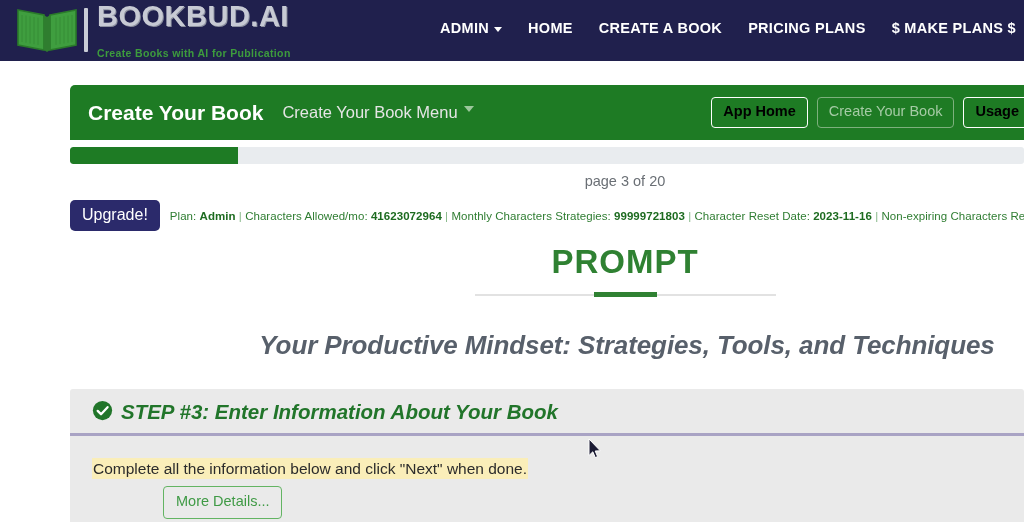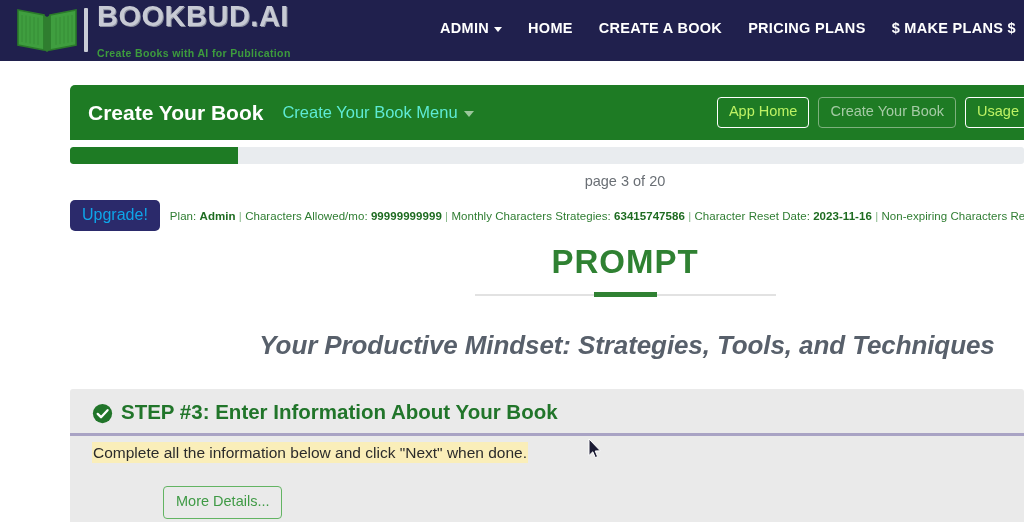--- a/index.html
+++ b/index.html
@@ -71,43 +71,43 @@
     display: flex; align-items: center;
   }
   .appbar-title {
     color: #ffffff;
     font-size: 21px;
     font-weight: bold;
     margin-left: 18px;
     white-space: nowrap;
   }
   .appbar-menu {
-    color: #5eead4;
+    color: #e5e5e5;
     font-size: 16.5px;
     margin-left: 19px;
-    display: flex; align-items: center; gap: 6px;
+    display: flex; align-items: flex-start; gap: 6px;
     cursor: pointer; white-space: nowrap;
   }
   .caret-down-gray {
     width: 0; height: 0;
     border-left: 5px solid transparent;
     border-right: 5px solid transparent;
     border-top: 6px solid #9cc79c;
     margin-top: 3px;
   }
   .appbar-btns {
     position: absolute; right: -1px; top: 12px;
     display: flex; align-items: center; gap: 9px;
   }
   .appbar-btn {
     border: 1px solid #ffffff;
     border-radius: 4px;
-    color: #bef264;
+    color: #000000;
     font-size: 14.5px;
-    font-weight: normal;
+    font-weight: bold;
     padding: 6px 11px 7px 11px;
     background: transparent;
     white-space: nowrap;
     cursor: pointer;
     line-height: 1.1;
   }
   .appbar-btn.muted {
     border-color: #7db07d;
     color: #a5cba5;
     font-weight: normal;
@@ -135,21 +135,21 @@
     color: #6a6f75;
   }
 
   
   .plan-row {
     position: absolute; left: 70px; top: 200px;
     display: flex; align-items: center;
   }
   .upgrade-btn {
     background: #2b2a6b;
-    color: #0ea5e9;
+    color: #ffffff;
     font-size: 16px;
     border: none;
     border-radius: 5px;
     padding: 6px 12px 7px 12px;
     cursor: pointer;
     line-height: 1.15;
     font-family: "Liberation Sans", sans-serif;
   }
   .plan-text {
     margin-left: 10px;
@@ -192,37 +192,38 @@
   }
 
   
   .step-card {
     position: absolute; left: 70px; top: 389px;
     width: 954px; height: 200px;
     background: #eaeaea;
     border-radius: 3px 3px 0 0;
   }
   .step-header {
-    display: flex; align-items: flex-end;
+    display: flex; align-items: flex-start;
     padding: 11px 0 9px 22px;
+    font-style: italic;
   }
   .check-icon { width: 21px; height: 21px; flex: none; margin-right: 8px; }
   .step-title {
     color: #21752a;
     font-size: 20.5px;
     font-weight: bold;
     white-space: nowrap;
   }
   .step-rule {
     height: 3px;
     background: #a9a3c4;
     margin: 0;
   }
   .step-instruction-row {
-    padding: 5px 0 0 22px;
+    padding: 21px 0 0 22px;
     position: relative;
   }
   .step-instruction {
     display: inline;
     background: #faeeb9;
     color: #2b2b2b;
     font-size: 15.5px;
     padding: 2px 1px;
     line-height: 1.5;
   }
@@ -298,24 +299,24 @@
 </div>
 <div class="page-indicator">page 3 of 20</div>
 
 <div class="plan-row">
   <button class="upgrade-btn">Upgrade!</button>
   <div class="plan-text">
     <span>Plan:</span>
     <b>Admin</b>
     <span class="plan-sep">|</span>
     <span>Characters Allowed/mo:</span>
-    <b>99999999999</b>
+    <b>41623072964</b>
     <span class="plan-sep">|</span>
     <span>Monthly Characters Strategies:</span>
-    <b>63415747586</b>
+    <b>99999721803</b>
     <span class="plan-sep">|</span>
     <span>Character Reset Date:</span>
     <b>2023-11-16</b>
     <span class="plan-sep">|</span>
     <span>Non-expiring Characters Remaining:</span>
     
   </div>
 </div>
 
 <div class="prompt-head">PROMPT</div>

